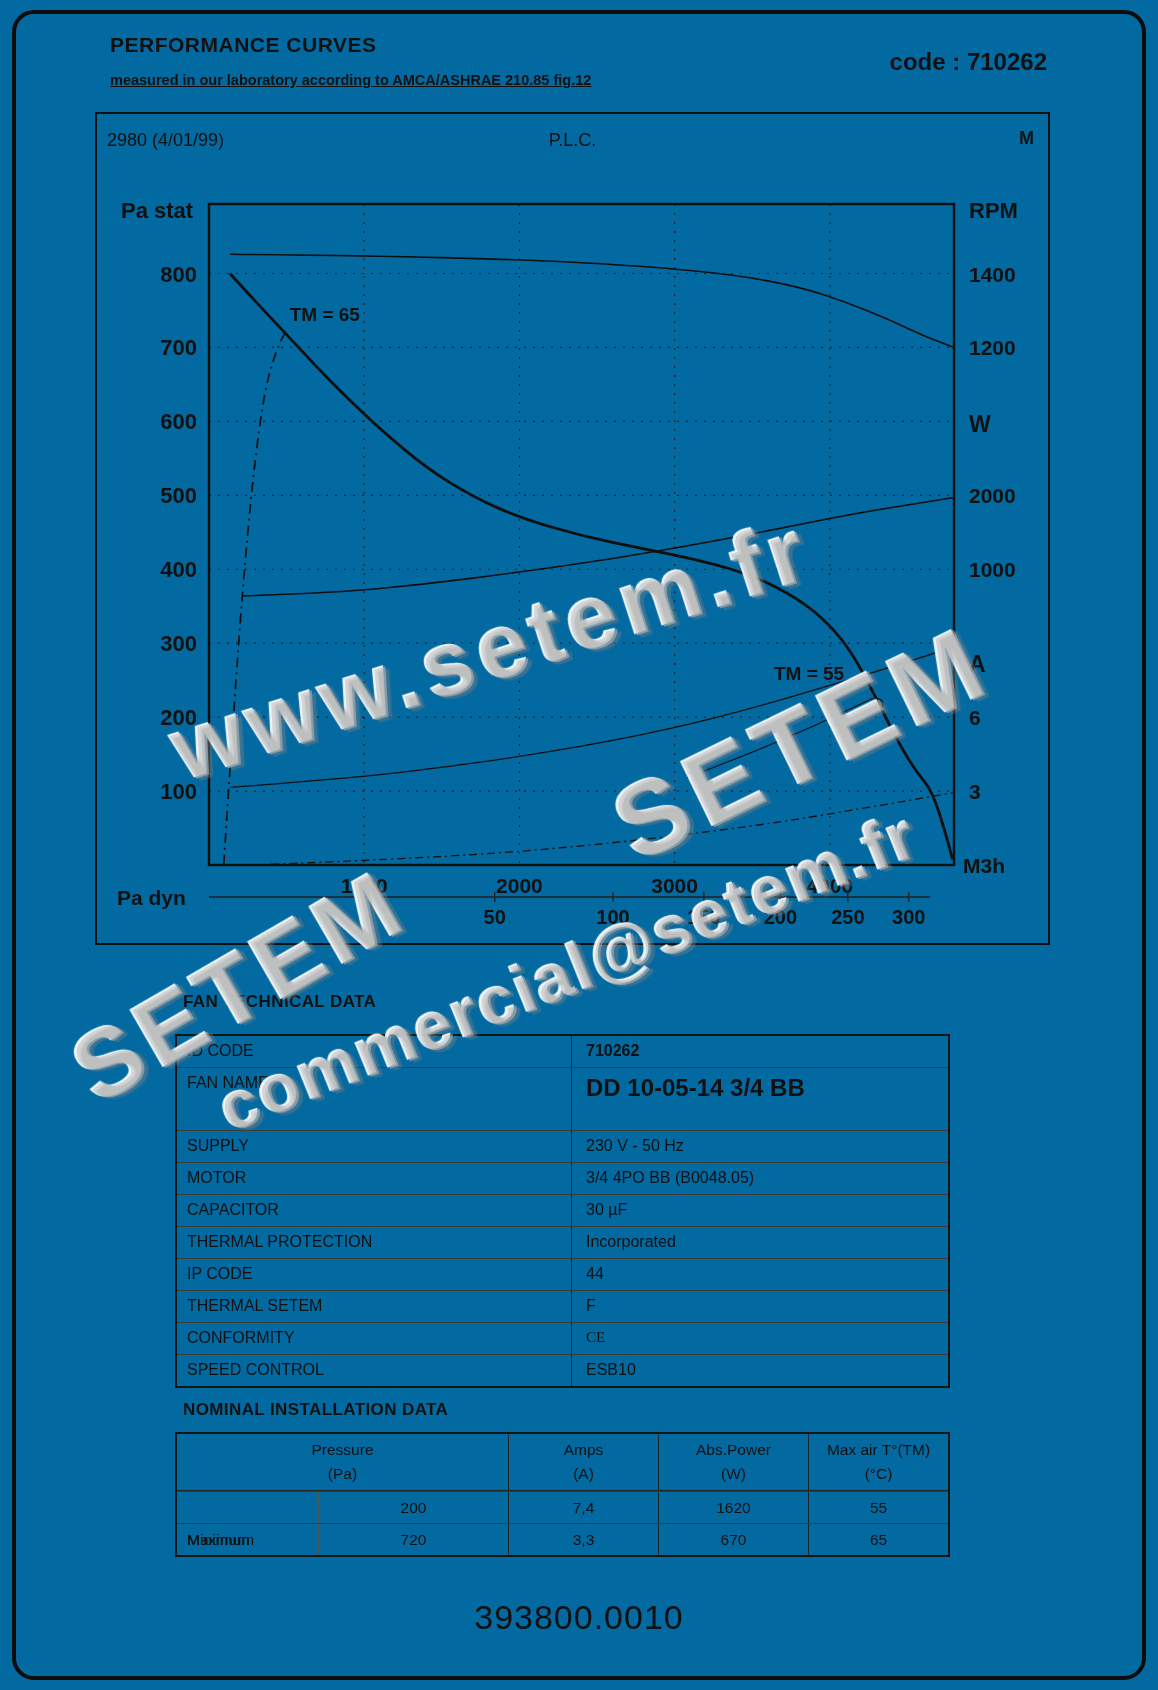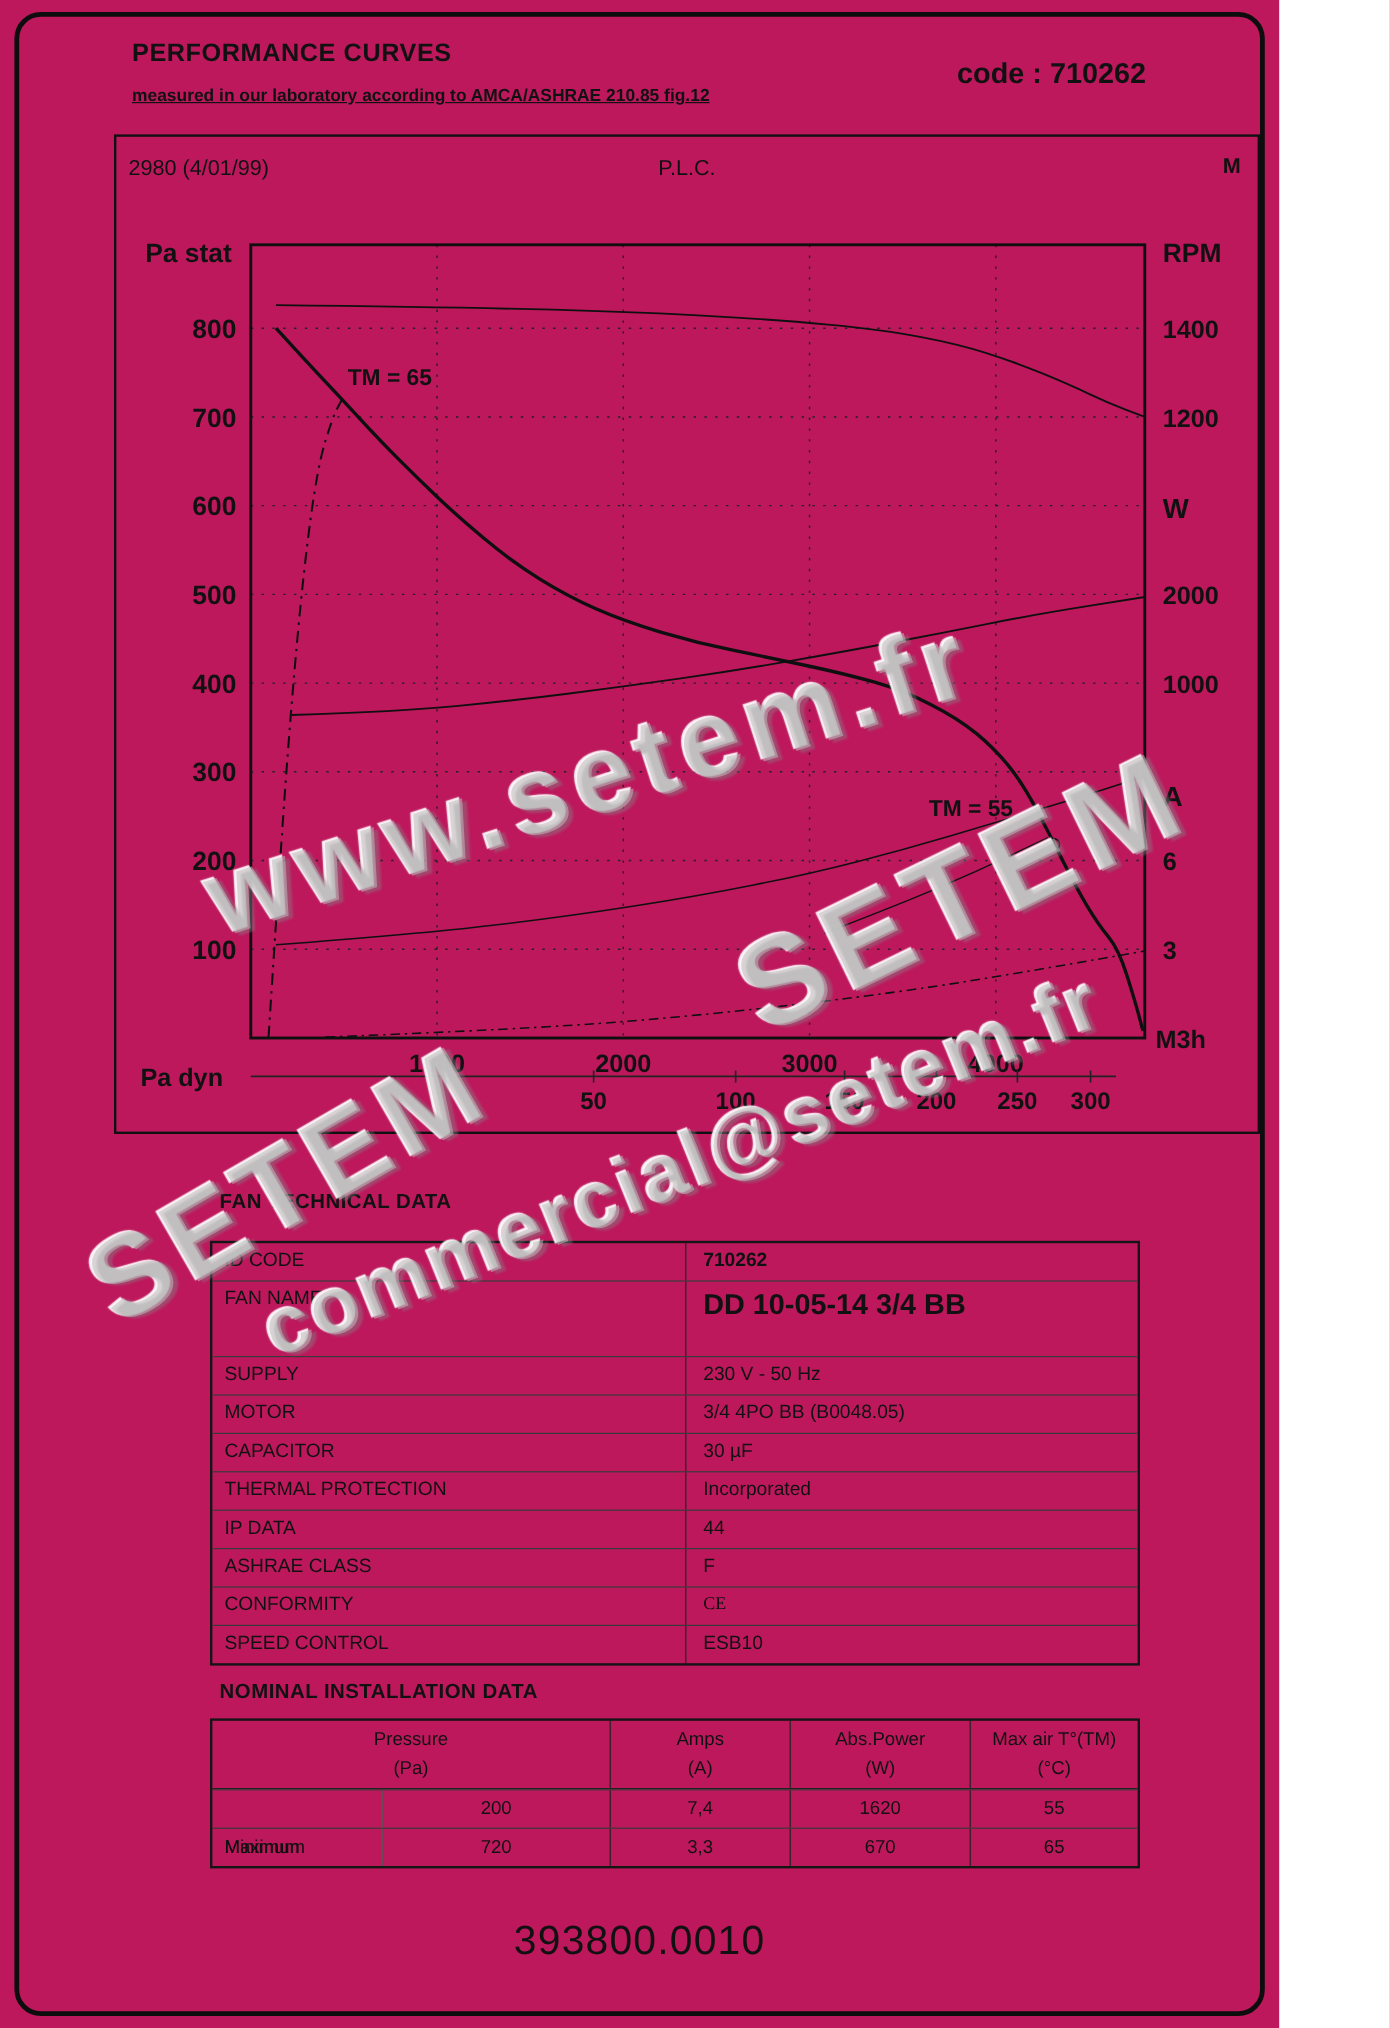--- a/index.html
+++ b/index.html
@@ -1,16 +1,16 @@
 <!DOCTYPE html>
 <html><head>
 <meta charset="utf-8">
 <style>
   html,body{margin:0;padding:0;background:#ffffff;font-family:"Liberation Sans",sans-serif;color:#111;}
-  .page{position:relative;width:1066px;height:1690px;background:#be185d;overflow:hidden;}
+  .page{position:relative;width:1158px;height:1690px;background:#0369a1;overflow:hidden;}
   .page-border{position:absolute;left:12px;top:10px;right:12px;bottom:10px;border:4px solid #0d0d0d;border-radius:22px;pointer-events:none;z-index:6;}
   .hdr-title{position:absolute;left:110px;top:33px;font-size:21px;font-weight:700;letter-spacing:.5px;}
   .hdr-sub{position:absolute;left:110px;top:72px;font-size:14.5px;font-weight:600;text-decoration:underline;}
   .hdr-code{position:absolute;right:111px;top:48px;font-size:24px;font-weight:700;}
   .chart-frame{position:absolute;left:95px;top:112px;width:955px;height:833px;border:2px solid #101010;box-sizing:border-box;z-index:1;}
   .cf-left{position:absolute;left:10px;top:16px;font-size:18px;}
   .cf-center{position:absolute;left:0;right:0;top:16px;text-align:center;font-size:18px;}
   .cf-right{position:absolute;right:14px;top:14px;font-size:18px;font-weight:700;}
   #plot-svg{position:absolute;left:0;top:0;}
   .wm{position:absolute;font-weight:700;white-space:nowrap;pointer-events:none;z-index:4;
@@ -146,25 +146,25 @@
       </div>
       <div class="frow">
         <div class="fcell-l">CAPACITOR</div>
         <div class="fcell-v">30 µF</div>
       </div>
       <div class="frow">
         <div class="fcell-l">THERMAL PROTECTION</div>
         <div class="fcell-v">Incorporated</div>
       </div>
       <div class="frow">
-        <div class="fcell-l">IP DATA</div>
+        <div class="fcell-l">IP CODE</div>
         <div class="fcell-v">44</div>
       </div>
       <div class="frow">
-        <div class="fcell-l">ASHRAE CLASS</div>
+        <div class="fcell-l">THERMAL SETEM</div>
         <div class="fcell-v">F</div>
       </div>
       <div class="frow">
         <div class="fcell-l">CONFORMITY</div>
         <div class="fcell-v fval-serif">CE</div>
       </div>
       <div class="frow">
         <div class="fcell-l">SPEED CONTROL</div>
         <div class="fcell-v">ESB10</div>
       </div>

